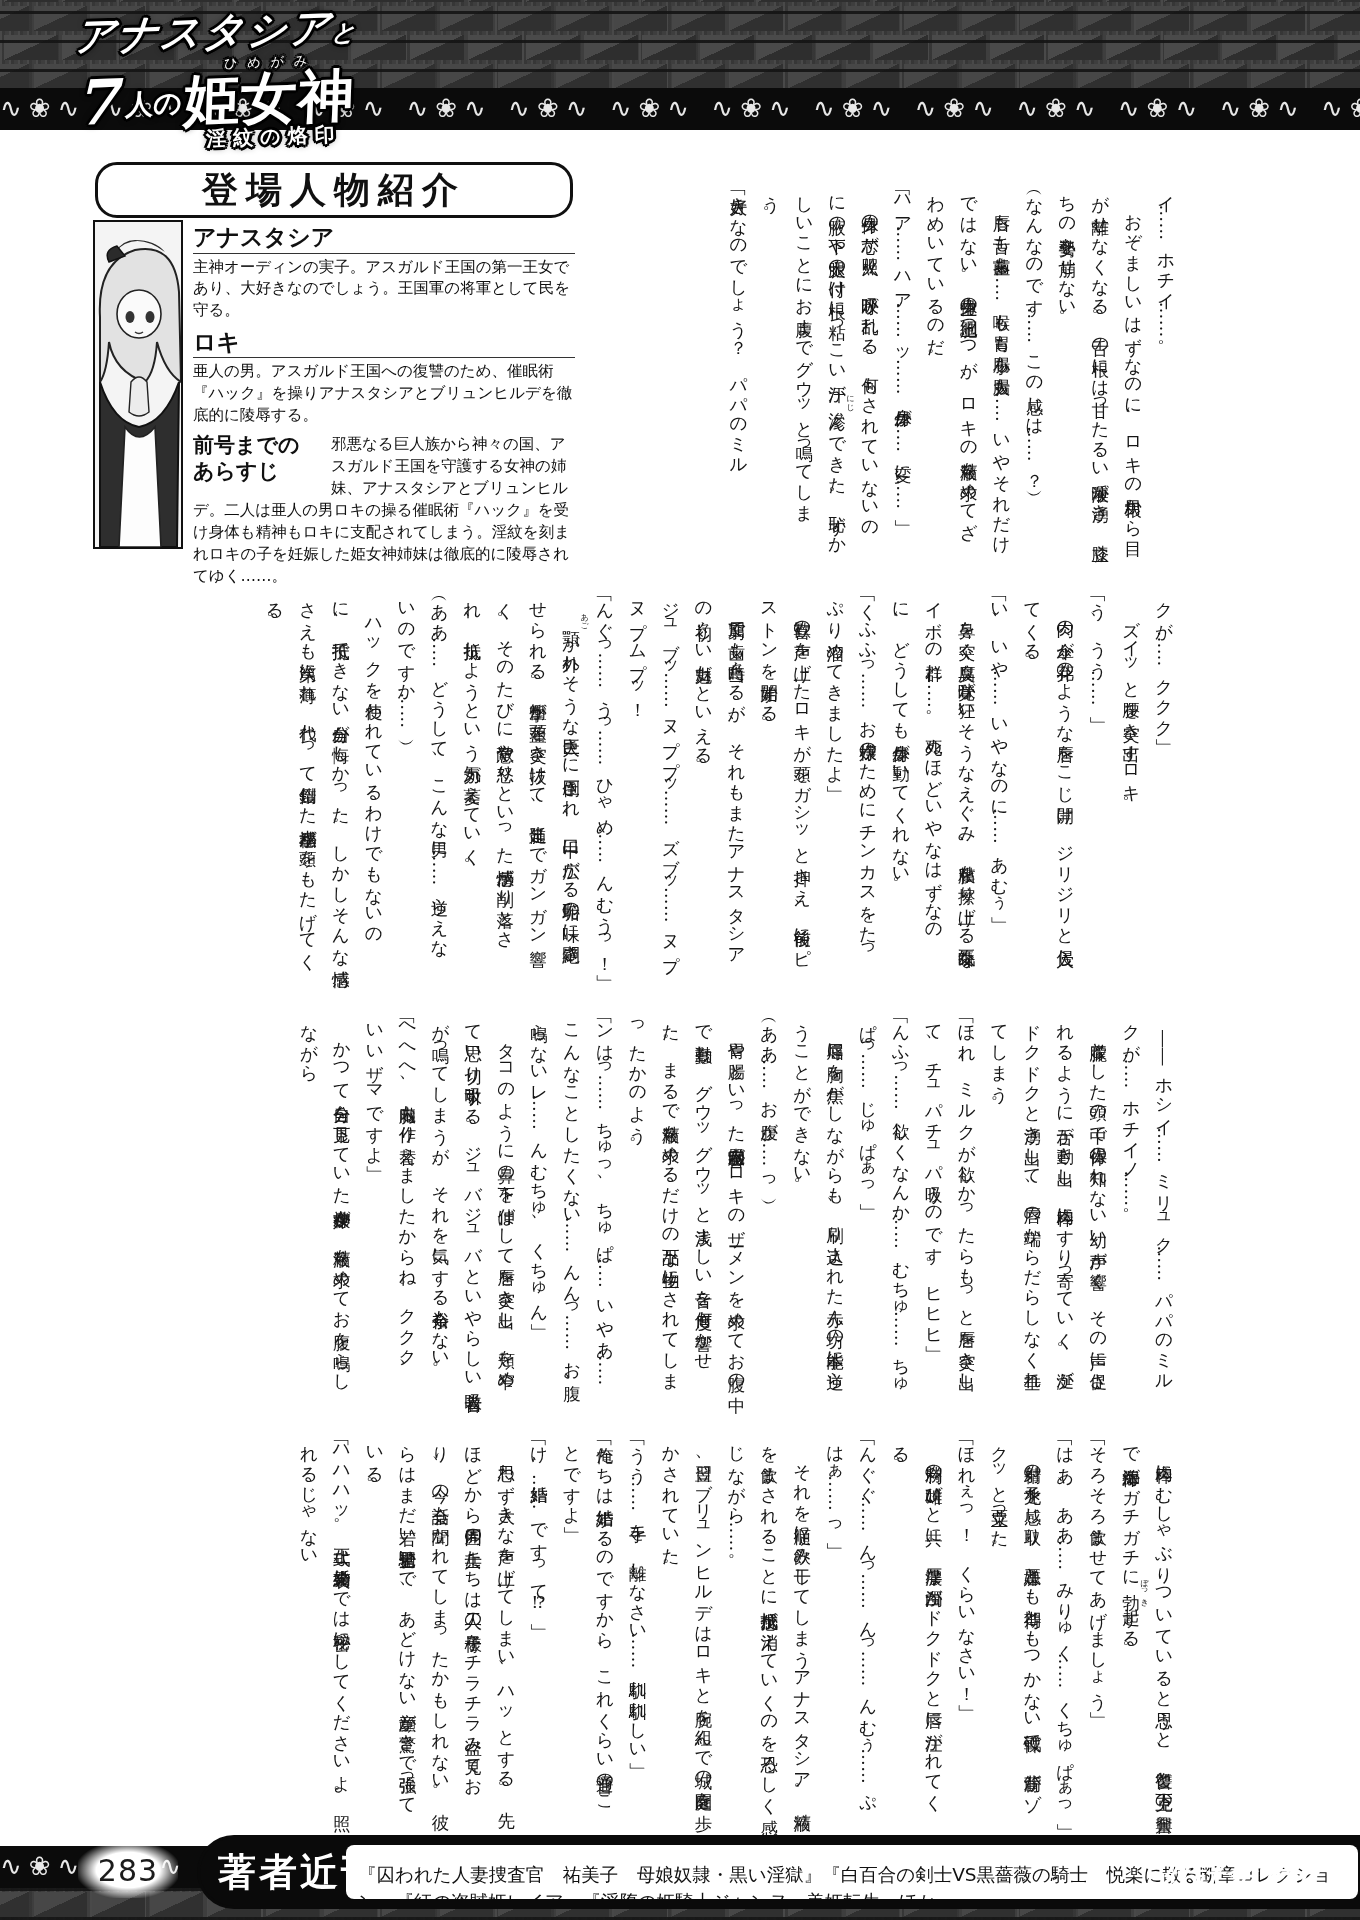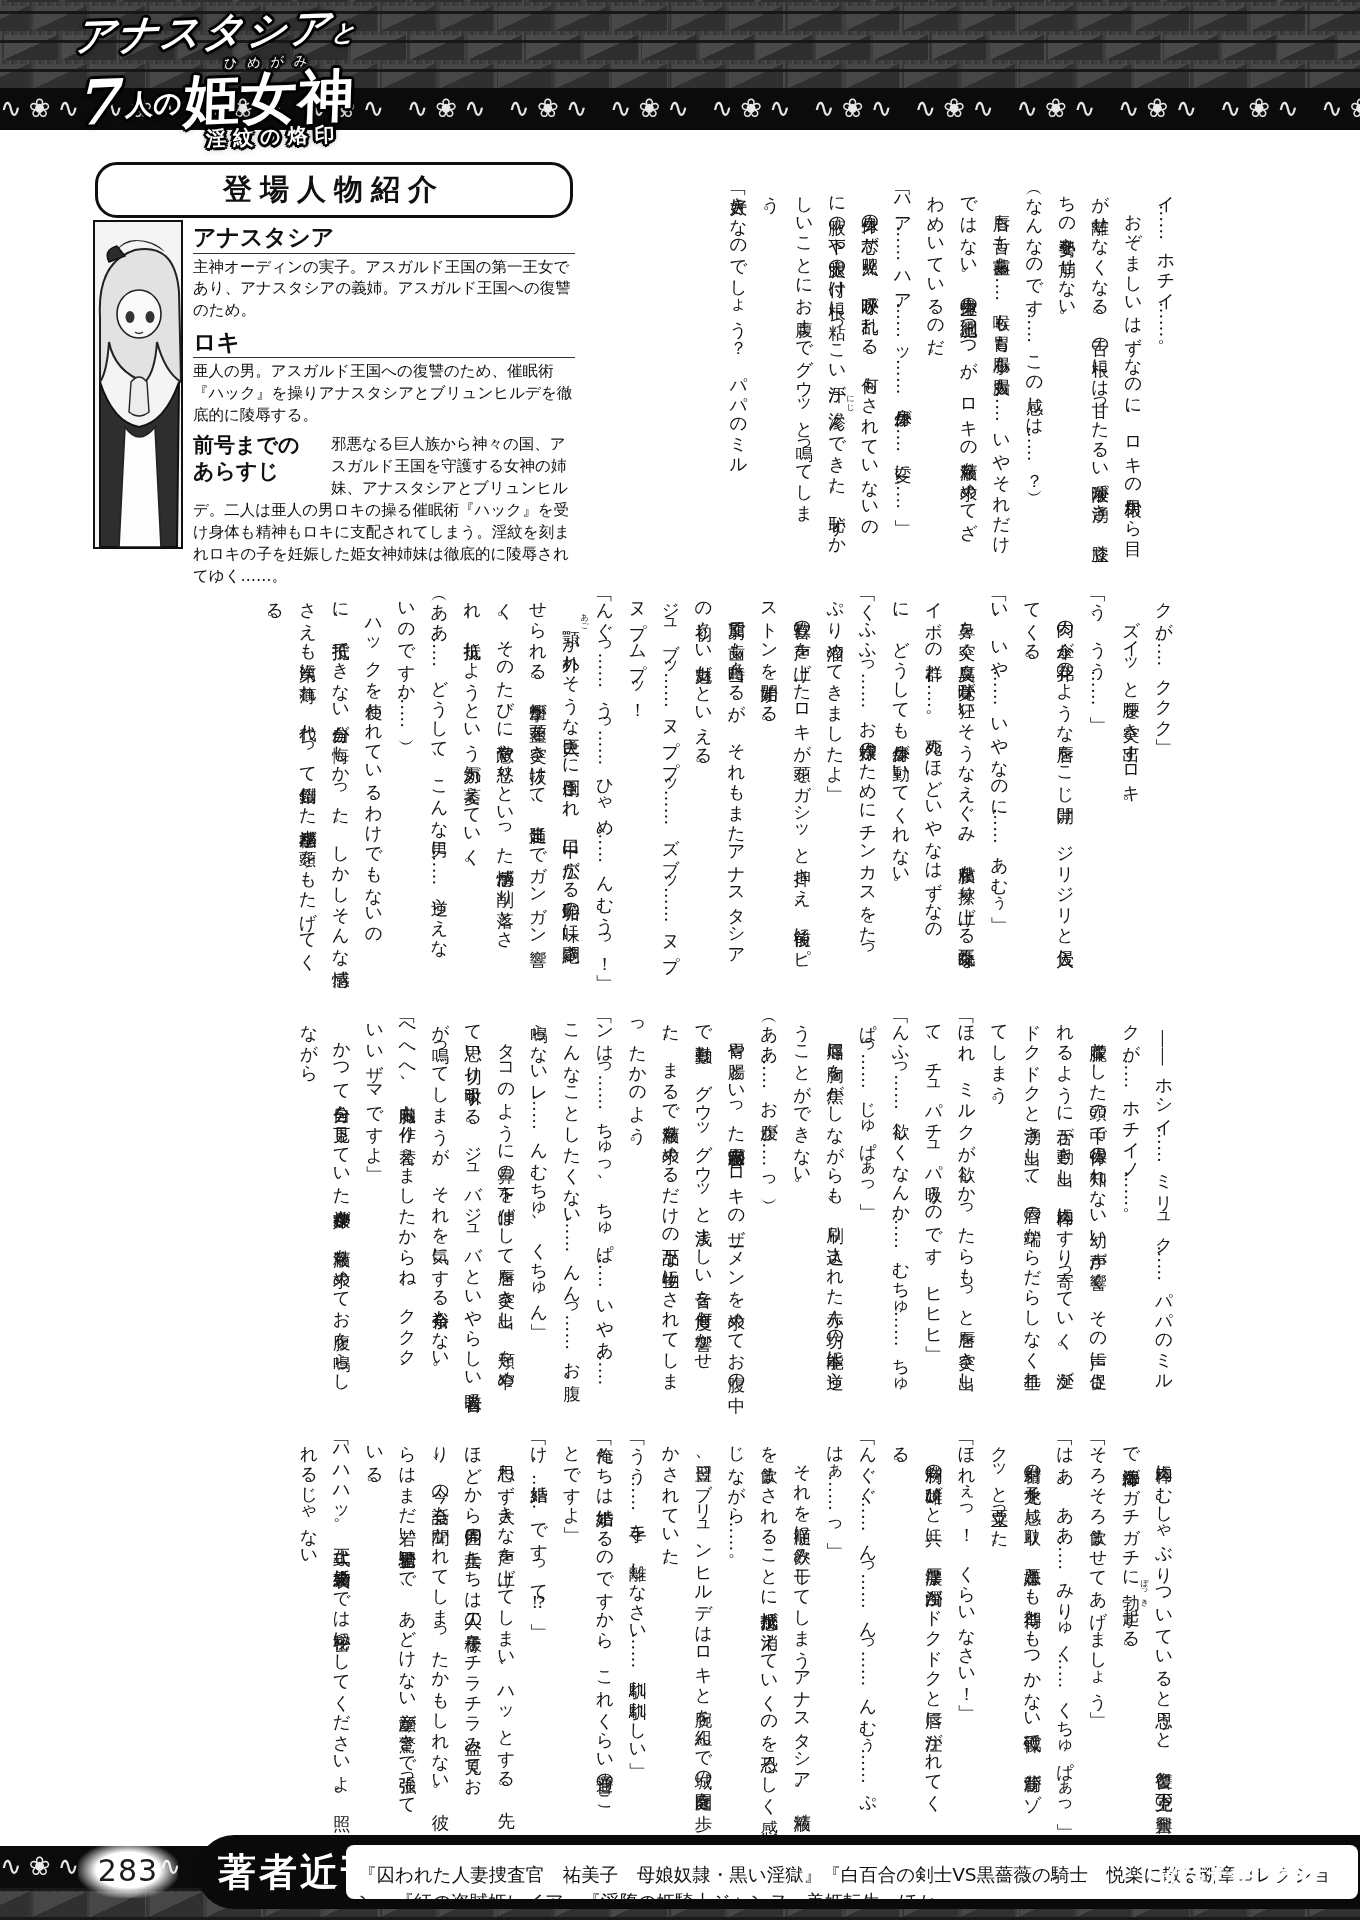--- a/index.html
+++ b/index.html
@@ -49,21 +49,21 @@
   .logo-hitono{font-size:28px;font-weight:bold;margin:0 2px 6px 2px;}
   .kanji-stack{display:inline-flex;flex-direction:column;align-items:center;}
   .logo-ruby{font-size:13px;letter-spacing:10px;margin-bottom:-2px;}
   .logo-main{font-size:56px;font-weight:bold;line-height:1;letter-spacing:1px;}
   .logo-sub{font-size:20px;font-weight:bold;letter-spacing:7px;margin:-2px 0 0 128px;}
   
   .cbox-title{
     position:absolute;left:95px;top:162px;width:472px;height:50px;z-index:3;
     border:3.5px solid #101010;border-radius:22px;background:#fff;
     font-family:"DejaVu Sans","Liberation Sans",sans-serif;
-    font-weight:bold;font-size:29px;letter-spacing:8px;color:#101010;
+    font-weight:bold;font-size:36px;letter-spacing:8px;color:#101010;
     display:flex;align-items:center;justify-content:center;
   }
   .portrait{position:absolute;left:93px;top:220px;width:86px;height:325px;border:2.5px solid #101010;background:#f0f0f0;overflow:hidden;}
   .char-area{
     position:absolute;left:193px;top:224px;width:382px;height:322px;
     font-family:"DejaVu Sans","Liberation Sans",sans-serif;color:#101010;
   }
   .char-name{font-weight:bold;font-size:23px;border-bottom:1.5px solid #333;padding-bottom:1px;margin-bottom:3px;line-height:1.2;}
   .char-desc{font-size:15.5px;line-height:1.4;margin-bottom:7px;}
   .synopsis{margin-top:4px;font-size:15.5px;line-height:1.42;}
@@ -143,21 +143,21 @@
     <path d="M30 205 Q44 225 60 205 L66 325 L24 325 Z" fill="#fdfdfd" stroke="#222" stroke-width="1.6"></path>
     <path d="M36 160 Q44 150 52 160 L54 190 Q44 198 34 190 Z" fill="#ececec" stroke="#222" stroke-width="1.4"></path>
   </svg>
 </div>
 
 <div class="char-area">
   <div>
     <div class="char-name">アナスタシア</div>
   </div>
   <div>
-    <div class="char-desc">主神オーディンの実子。アスガルド王国の第一王女であり、アナスタシアの義姉。アスガルド王国への復讐のため。</div>
+    <div class="char-desc">主神オーディンの実子。アスガルド王国の第一王女であり、大好きなのでしょう。王国軍の将軍として民を守る。</div>
   </div>
   <div>
     <div class="char-name">ロキ</div>
     <div class="char-desc">亜人の男。アスガルド王国への復讐のため、催眠術『ハック』を操りアナスタシアとブリュンヒルデを徹底的に陵辱する。</div>
   </div>
   <div class="synopsis">
     <div class="syn-label">
       <div>前号までの</div>
       <div>あらすじ</div>
     </div><span>邪悪なる巨人族から神々の国、アスガルド王国を守護する女神の姉妹、アナスタシアとブリュンヒルデ。二人は亜人の男ロキの操る催眠術『ハック』を受け身体も精神もロキに支配されてしまう。淫紋を刻まれロキの子を妊娠した姫女神姉妹は徹底的に陵辱されてゆく……。</span>

